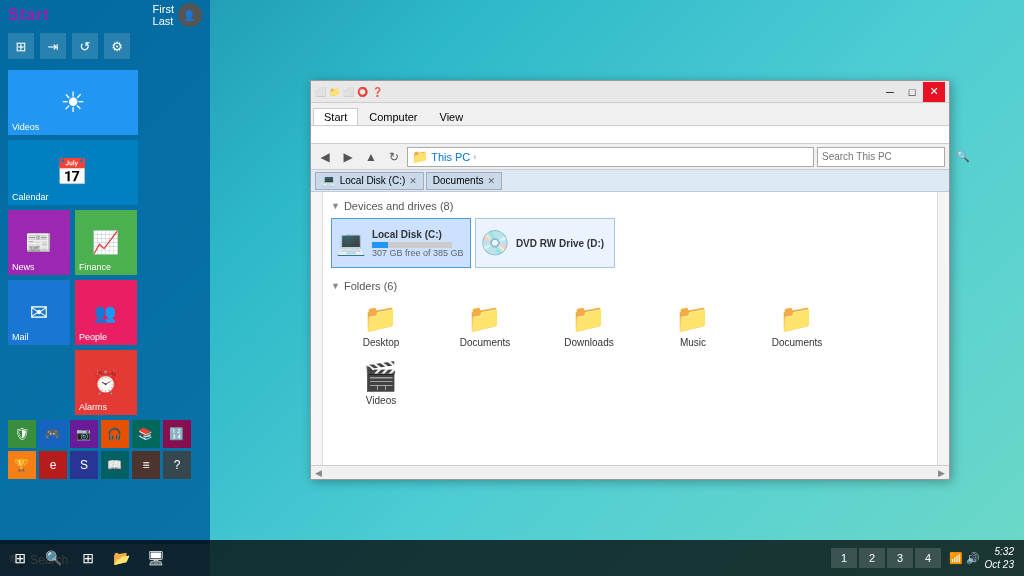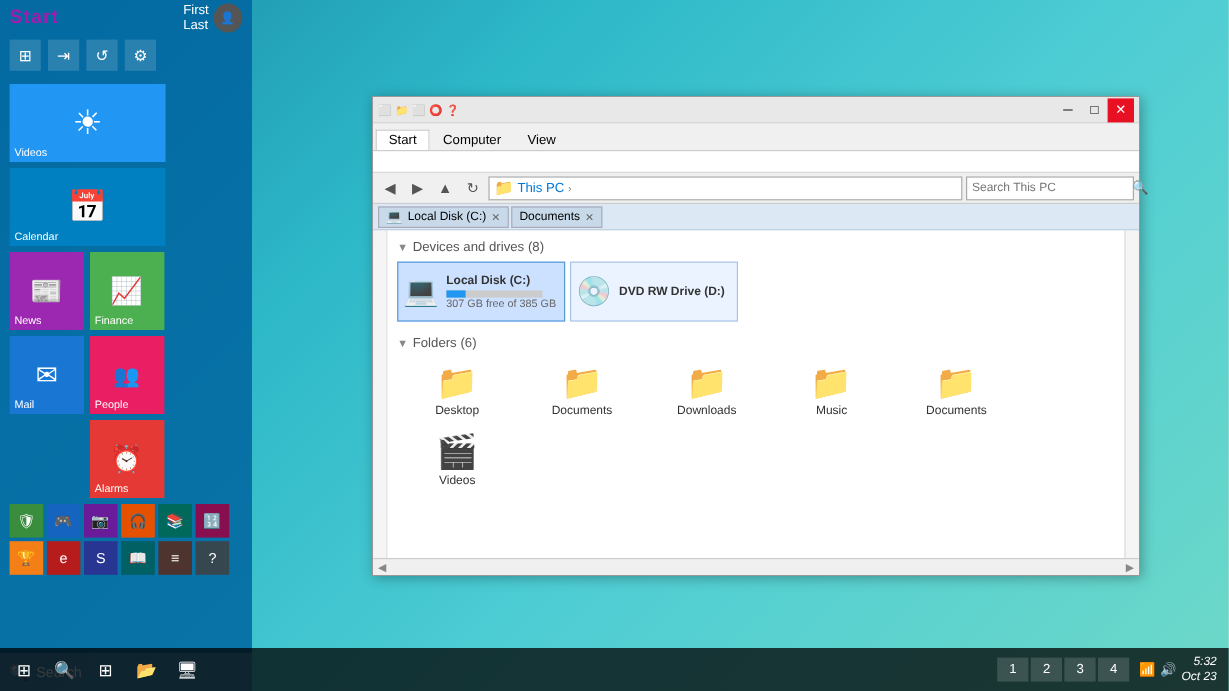--- a/index.html
+++ b/index.html
@@ -287,21 +287,21 @@
       display: flex;
       align-items: center;
       padding: 0 4px;
       font-size: 11px;
       gap: 3px;
     }
     .path-arrow { color: #888; font-size: 9px; }
     .path-part { font-size: 11px; color: #333; cursor: pointer; }
     .path-active { color: #0078d7; }
     .search-box {
-      width: 140px; height: 20px;
+      width: 128px; height: 20px;
       background: white;
       border: 1px solid #aaa;
       display: flex; align-items: center;
       padding: 0 4px; gap: 2px;
     }
     .search-box-input {
       border: none; outline: none;
       font-size: 10px; color: #aaa; flex: 1;
       background: transparent;
     }

